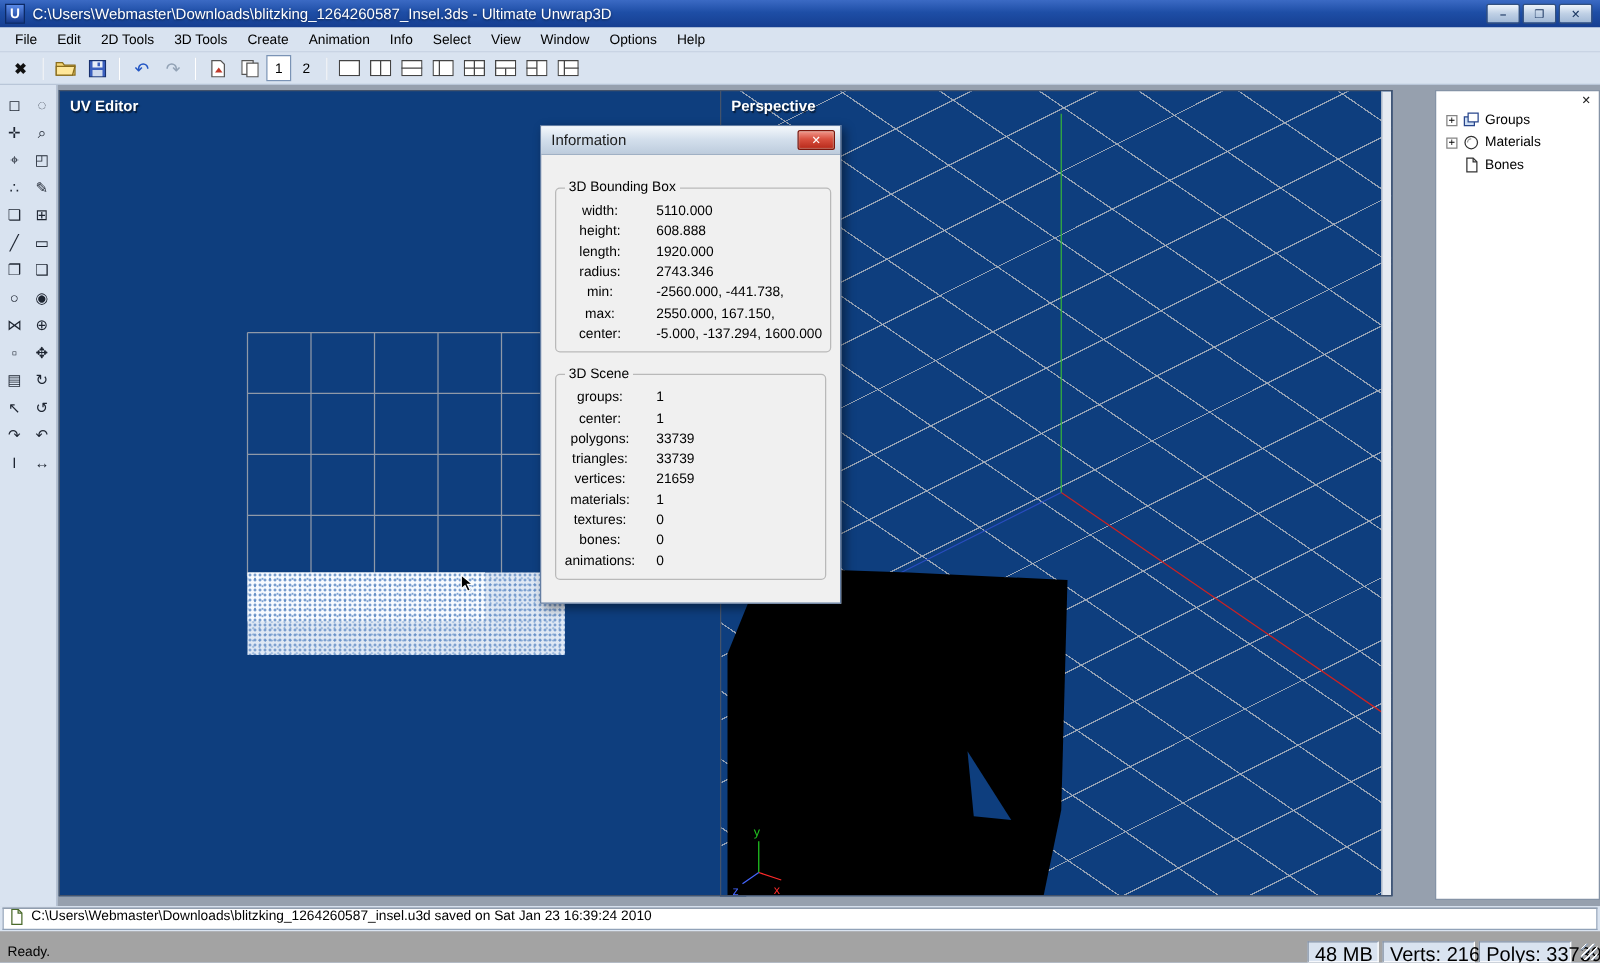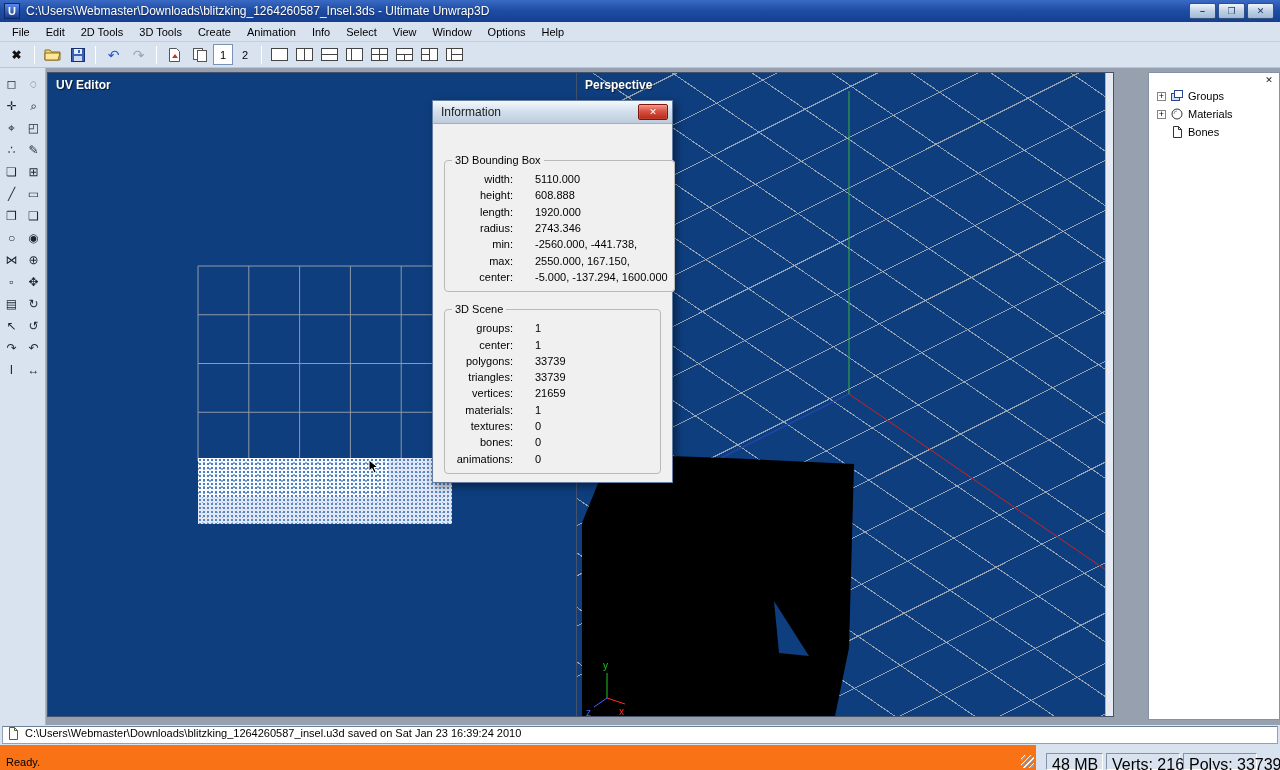--- a/index.html
+++ b/index.html
@@ -71,34 +71,34 @@
 
   
   .dialog{position:absolute;left:432px;top:100px;width:241px;height:383px;background:#f0f0f0;border:1px solid #647ea3;
     box-shadow:3px 3px 8px rgba(0,0,0,.45);z-index:50}
   .dlg-title{height:23px;background:linear-gradient(#f4f8fc,#d3dfec 48%,#bdccdd);border-bottom:1px solid #9fb0c4;
     display:flex;align-items:center;padding:0 4px 0 8px;font-size:12px;color:#1b1b1b}
   .dlg-title > span{flex:1}
   .dlg-close{width:30px;height:16px;border:1px solid #7c150b;border-radius:2px;color:#fff;font-size:9px;font-weight:bold;
     background:linear-gradient(#f0968a,#d8503f 45%,#b7291a);display:flex;align-items:center;justify-content:center;
     box-shadow:inset 0 0 1px #ffd}
-  .dlg-body{padding:30px 11px 0 11px}
+  .dlg-body{padding:20px 11px 0 11px}
   .dlg-body fieldset{border:1px solid #b9b9b9;border-radius:4px;padding:5px 6px 6px 2px;background:#f0f0f0}
   .dlg-body fieldset + fieldset{margin-top:11px}
   .dlg-body legend{font-size:11px;margin-left:5px;padding:0 3px}
   .drow{display:flex;align-items:center;height:16.3px;font-size:11px}
-  .dlabel{width:66px;text-align:right;margin-right:22px;flex:0 0 auto}
+  .dlabel{width:66px;text-align:center;margin-right:12px;flex:0 0 auto}
   .dvalue{white-space:nowrap}
 
   
   .filebar{position:absolute;left:0;top:725px;width:1280px;height:20px;background:#d9e3f0;padding:1px 2px}
   .filefield{height:18px;background:#fff;border:1px solid #91a2b8;border-top-color:#6d7f95;display:flex;align-items:flex-start;padding:0 5px;gap:6px;font-size:11px}
 
   
-  .statusbar{position:absolute;left:0;top:745px;width:1036px;height:25px;background:#f97316}
+  .statusbar{position:absolute;left:0;top:745px;width:1280px;height:25px;background:#a3a3a3}
   .sb-ready{position:absolute;left:6px;top:11px;font-size:11px}
   .sb-cell{position:absolute;top:8px;height:17px;border:1px solid;border-color:#8593a6 #fff #fff #8593a6;
     padding:2px 5px;font-size:16px;background:#d9e3f0;white-space:nowrap}
   .sb-mem{left:1046px;width:57px}
   .sb-verts{left:1106px;width:74px}
   .sb-polys{left:1183px;width:74px}
   .grip{position:absolute;right:2px;bottom:2px;width:13px;height:13px;
     background:repeating-linear-gradient(-45deg,transparent 0 2px,#93a4ba 2px 3px,#fff 3px 4px)}
 </style>
 </head>

